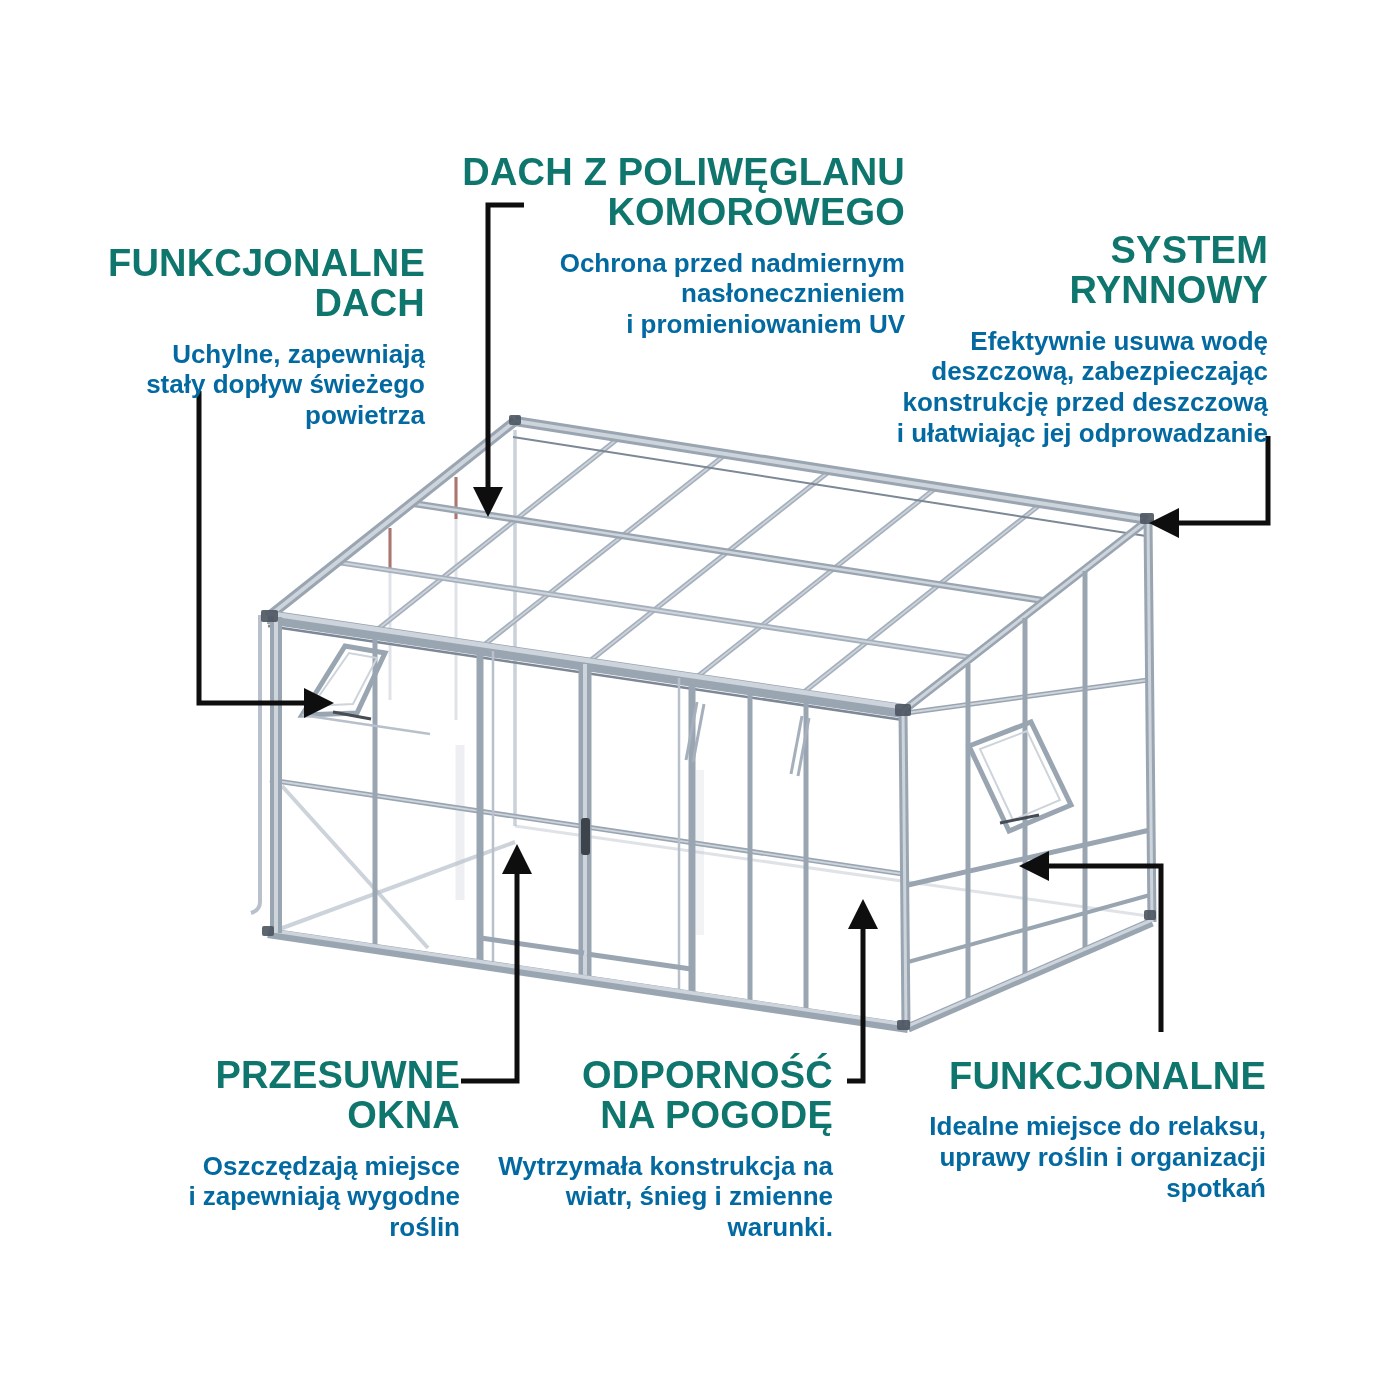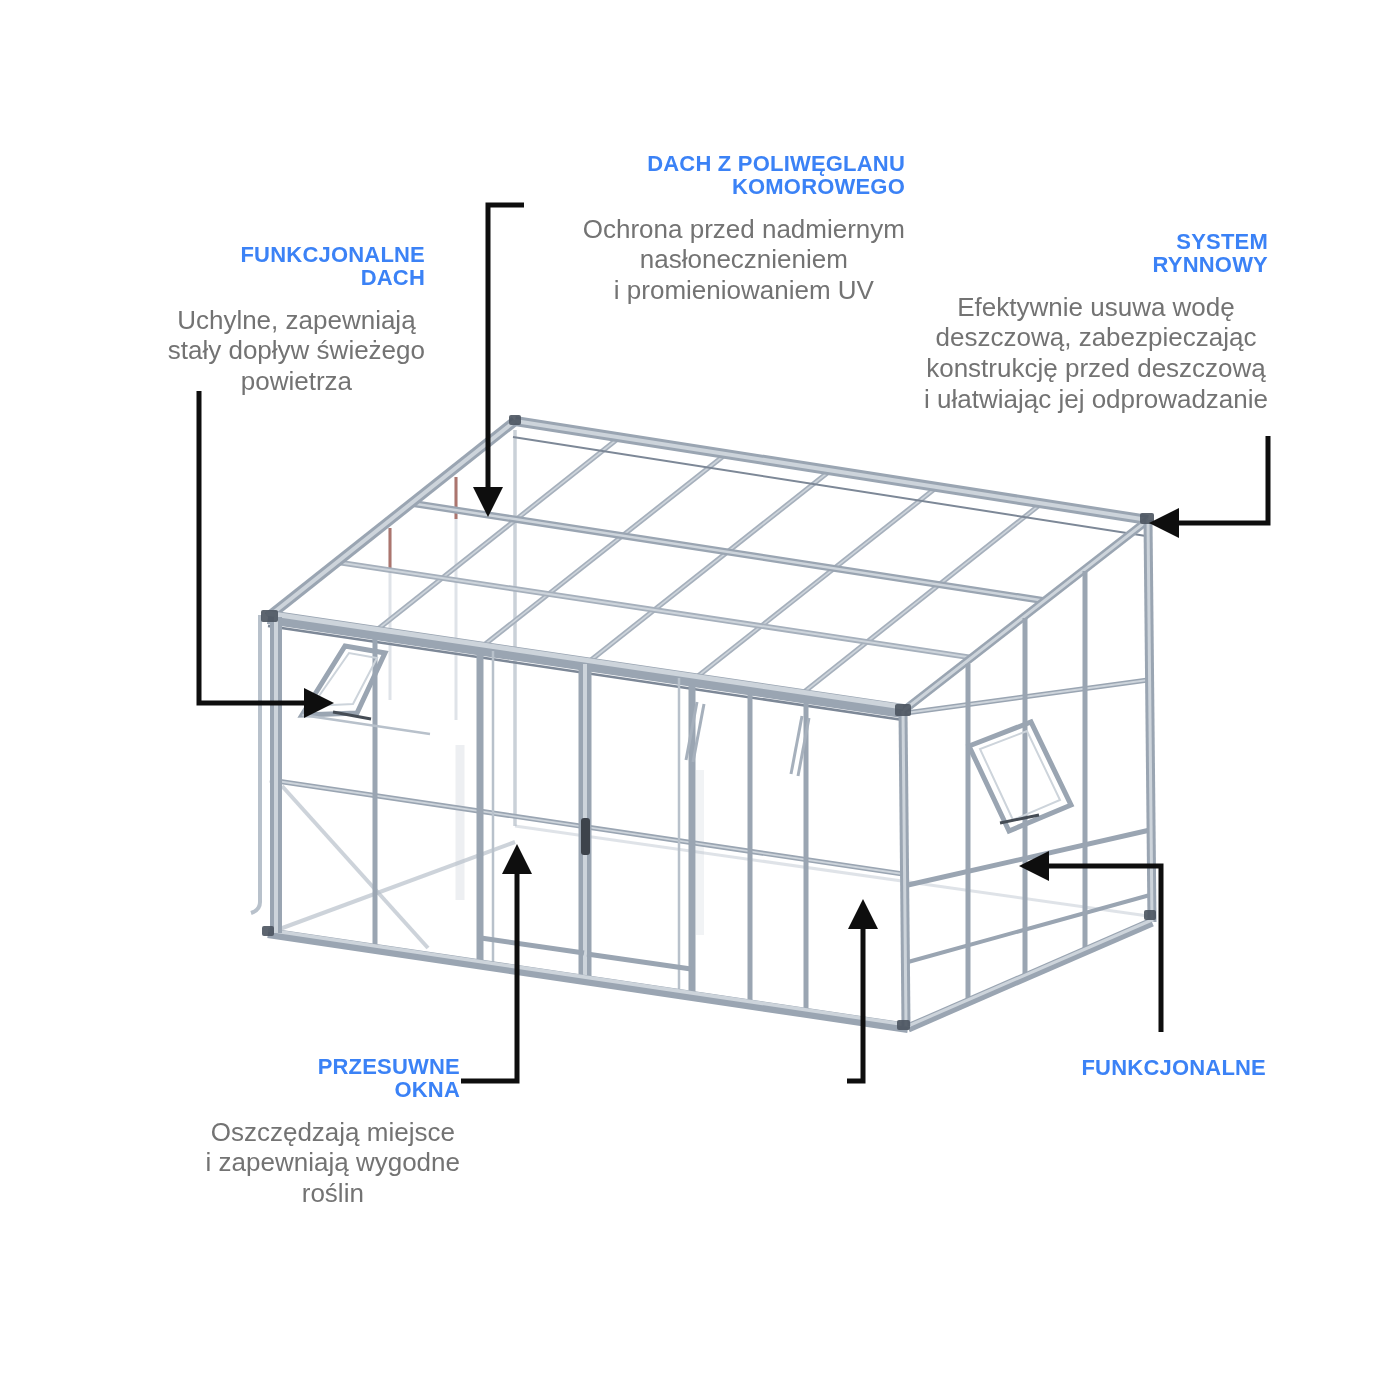--- a/index.html
+++ b/index.html
@@ -3,26 +3,26 @@
 <meta charset="utf-8">
 <style>
   html,body{margin:0;padding:0;background:#ffffff;}
   .canvas{
     position:relative;width:1400px;height:1400px;background:#ffffff;
     overflow:hidden;font-family:"Liberation Sans",sans-serif;
   }
   .scene{position:absolute;left:0;top:0;width:1400px;height:1400px;}
   .callout{position:absolute;text-align:right;z-index:2;}
   .callout-title{
-    font-weight:800;font-size:22px;line-height:1.06;letter-spacing:.2px;
-    color:#3b82f6;white-space:pre-line;
+    font-weight:800;font-size:38px;line-height:1.06;letter-spacing:.2px;
+    color:#0f766e;white-space:pre-line;
   }
   .callout-body{
-    margin-top:15px;font-weight:400;font-size:26px;line-height:1.18;
-    color:#737373;white-space:pre-line;text-align:center;
+    margin-top:15px;font-weight:700;font-size:26px;line-height:1.18;
+    color:#0369a1;white-space:pre-line;
   }
   
   .fr  {stroke:#9aa5b2;fill:none;}
   .frh {stroke:#cdd4db;fill:none;}
   .frm {stroke:#a6b0bc;fill:none;}
   .frl {stroke:#b8c1cb;fill:none;}
   .frd {stroke:#7d8897;fill:none;}
   .dark{stroke:#454c55;fill:none;}
   .arrow{stroke:#0e0e0e;stroke-width:5;fill:none;}
 </style>
@@ -199,18 +199,28 @@
   </div>
 
   <div class="callout" style="right:940px;top:1055px;">
     <div class="callout-title">PRZESUWNE
 OKNA</div>
     <div class="callout-body">Oszczędzają miejsce
 i zapewniają wygodne
 roślin</div>
   </div>
 
+  <div class="callout" style="right:567px;top:1055px;">
+    <div class="callout-title">ODPORNOŚĆ
+NA POGODĘ</div>
+    <div class="callout-body">Wytrzymała konstrukcja na
+wiatr, śnieg i zmienne
+warunki.</div>
+  </div>
 
   <div class="callout" style="right:134px;top:1056px;">
     <div class="callout-title">FUNKCJONALNE</div>
+    <div class="callout-body">Idealne miejsce do relaksu,
+uprawy roślin i organizacji
+spotkań</div>
   </div>
 
 </div>
 
 </body></html>

